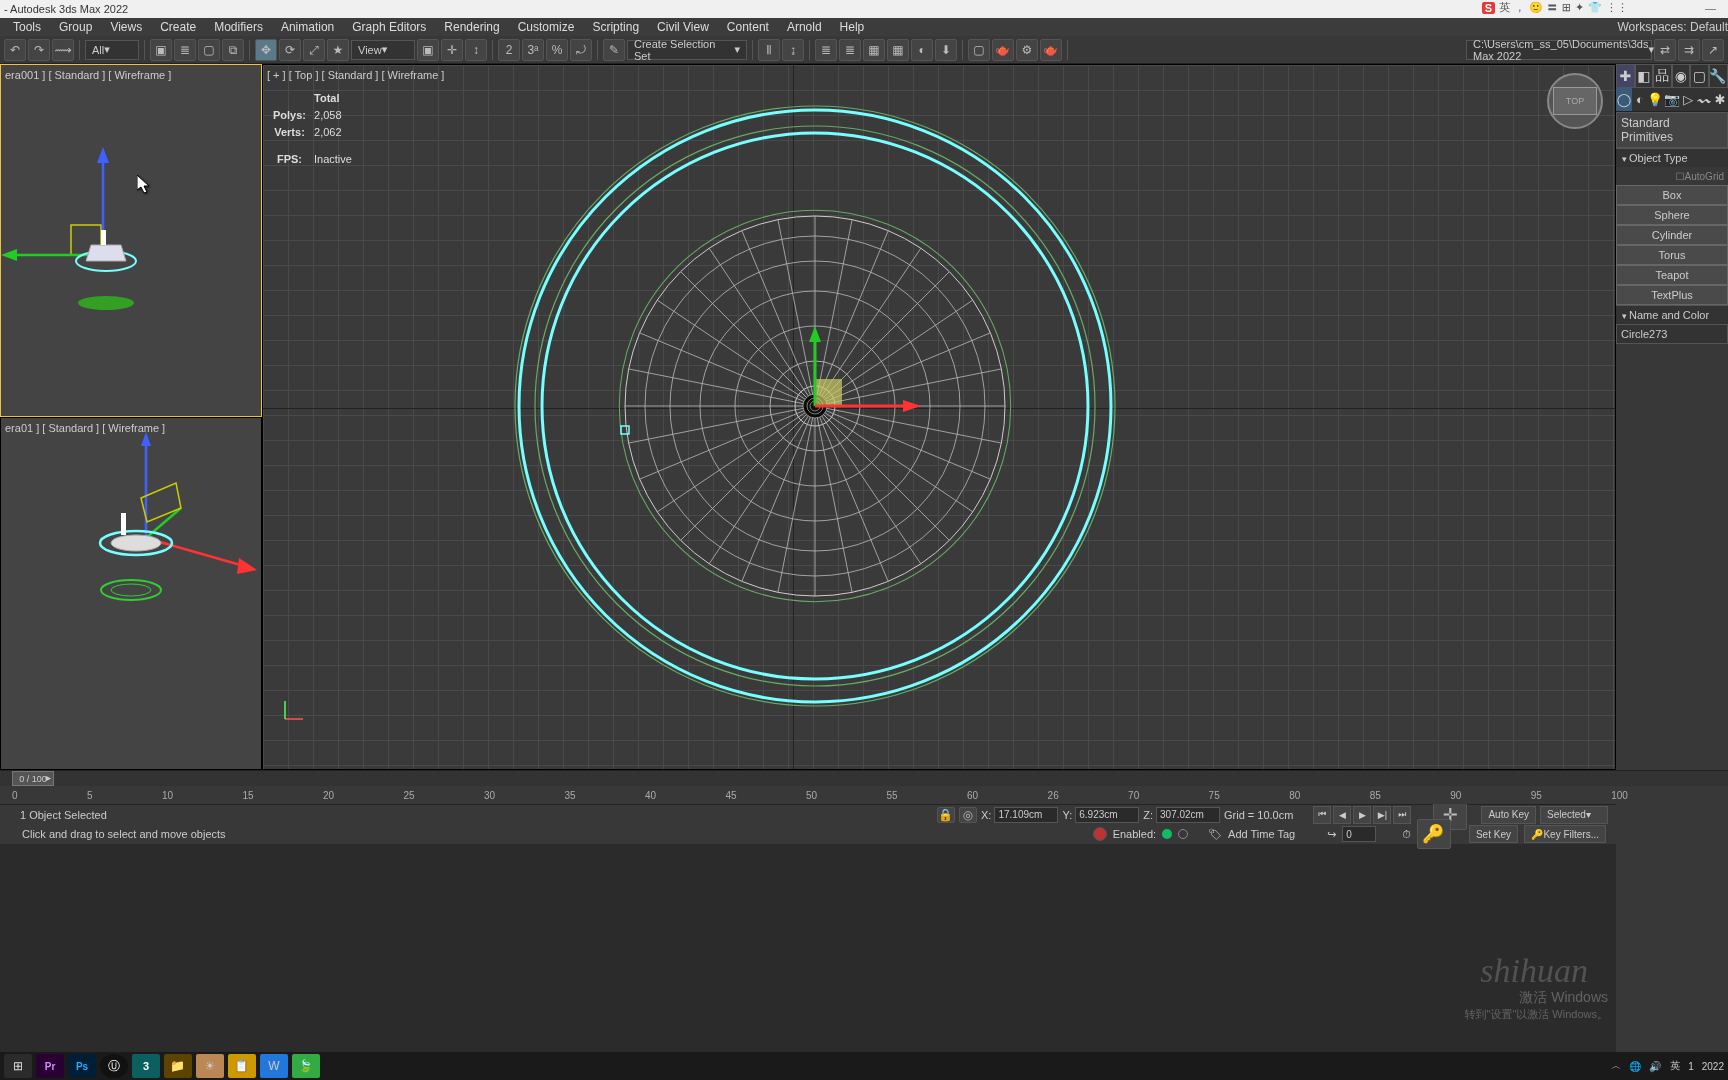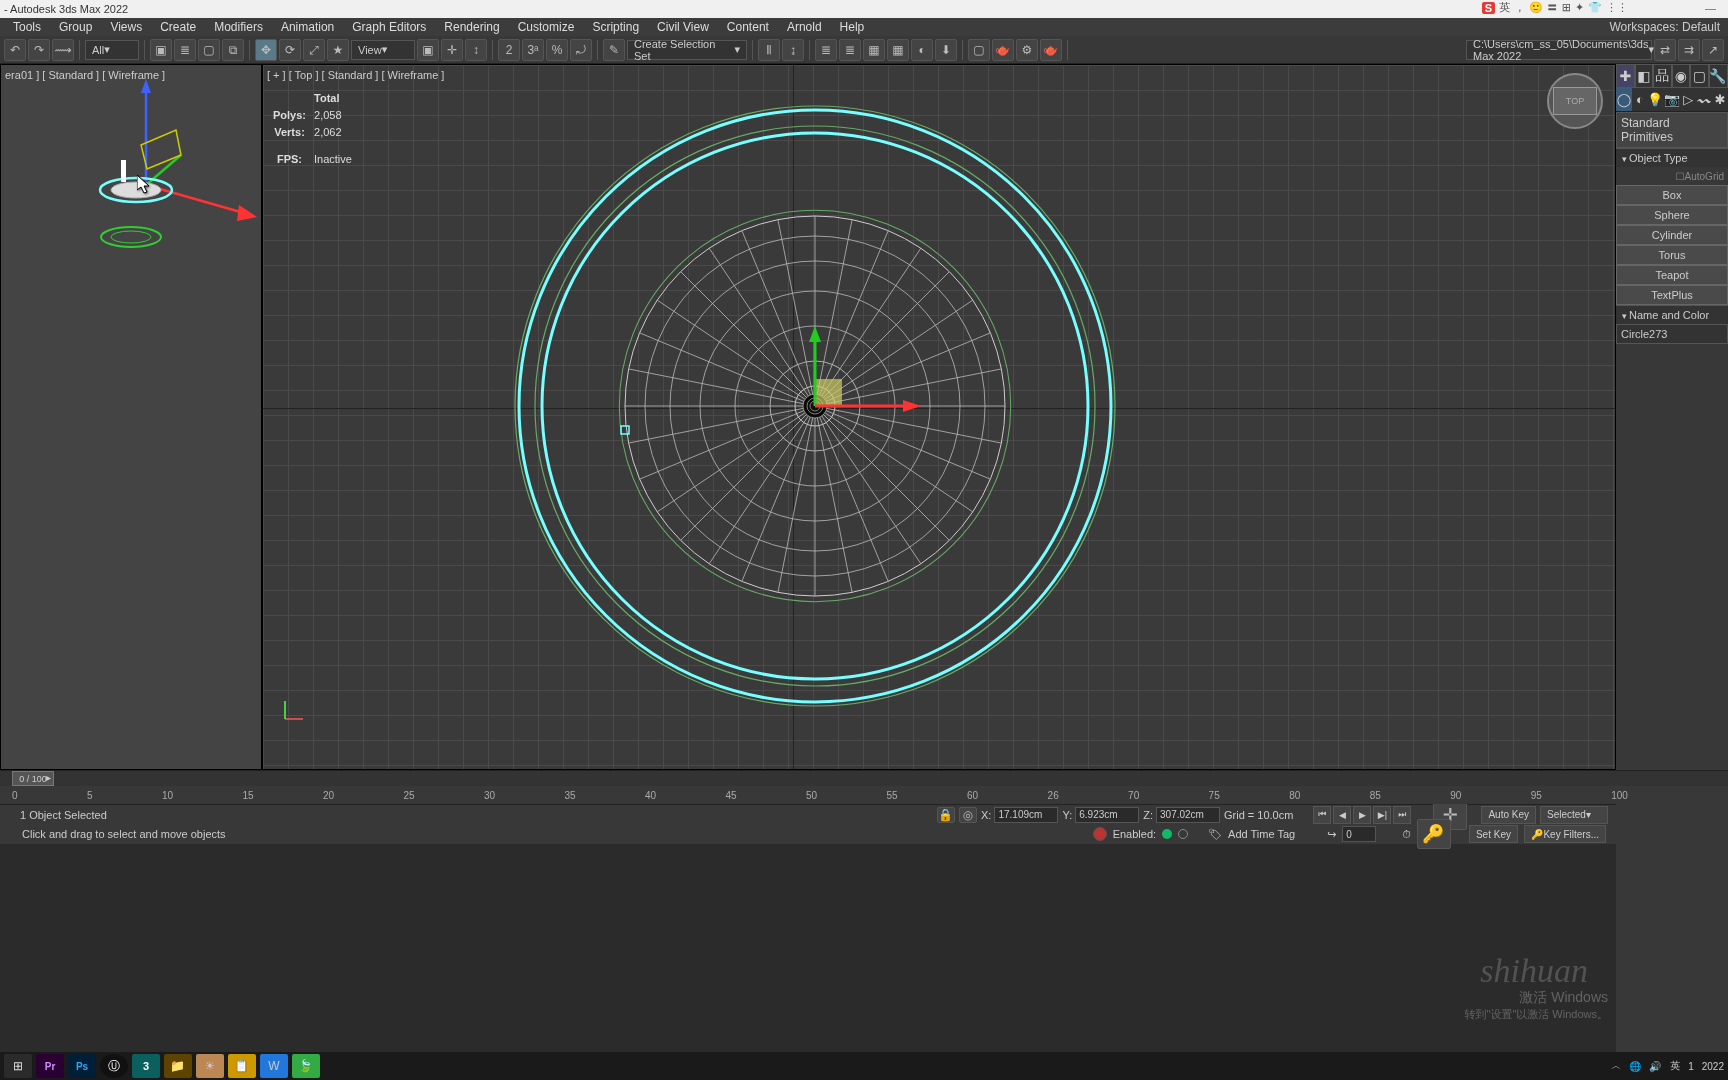--- a/index.html
+++ b/index.html
@@ -8,21 +8,21 @@
     
     .titlebar { height: 18px; background: #f0f0f0; color: #333; display: flex; align-items: center; padding-left: 4px; font-size: 11px; }
     .titlebar .right-icons { position: absolute; right: 4px; top: 2px; display: flex; gap: 4px; }
     .titlebar .ime-icons { position: absolute; right: 100px; top: 0px; display: flex; gap: 4px; align-items: center; }
     .ime-badge { background:#e53935; color:#fff; padding:0 3px; border-radius:2px; font-weight:bold; font-size:11px; }
     .ime-small { color:#555; font-size:11px; }
     
     
     .menubar { height: 18px; background: #3c3c3c; display: flex; align-items: center; padding-left: 4px; font-size: 12px; }
     .menubar .item { padding: 0 9px; cursor: default; color: #ddd; }
-    .menubar .right { margin-left: auto; padding-right: 8px; white-space: nowrap; }
+    .menubar .right { margin-left: auto; white-space: nowrap; }
     
     
     .toolbar { height: 28px; background: #383838; border-bottom: 1px solid #222; display: flex; align-items: center; padding: 0 4px; gap: 2px; }
     .tb-btn { width: 22px; height: 22px; background: #444; border: 1px solid #555; border-radius: 2px; display: flex; align-items: center; justify-content: center; font-size: 12px; color: #bbb; }
     .tb-btn.active { background: #5a7a8a; }
     .tb-sep { width: 1px; height: 20px; background: #555; margin: 0 3px; }
     .tb-combo { height: 20px; background: #333; border: 1px solid #555; color: #ccc; padding: 0 6px; font-size: 11px; display: flex; align-items: center; }
     .tb-path { margin-left: auto; }
     
     
@@ -194,20 +194,40 @@
   <div class="tb-btn">🫖</div>
   <div class="tb-sep"></div>
   <div class="tb-combo tb-path" style="width:186px;"><span>C:\Users\cm_ss_05\Documents\3ds Max 2022</span> ▾</div>
   <div class="tb-btn">⇄</div>
   <div class="tb-btn">⇉</div>
   <div class="tb-btn">↗</div>
 </div>
 
 <div class="viewports">
   <div class="left-viewports">
+    <div class="vp active">
+      <div class="small-vp-content"></div>
+      <div class="vp-label">era001 ] [ Standard ] [ Wireframe ]</div>
+      <svg class="gizmo" style="position:absolute; left:0; top:70px;" width="260" height="220">
+
+        <rect x="70" y="90" width="30" height="30" fill="none" stroke="#cc0" stroke-width="1.5"></rect>
+
+        <line x1="102" y1="120" x2="102" y2="20" stroke="#4060ff"></line>
+        <polygon points="102,12 96,28 108,28" fill="#4060ff"></polygon>
+
+        <line x1="102" y1="120" x2="4" y2="120" stroke="#2c2"></line>
+        <polygon points="0,120 16,114 16,126" fill="#2c2"></polygon>
+
+        <ellipse cx="105" cy="126" rx="30" ry="10" fill="none" stroke="#7ff" stroke-width="2"></ellipse>
+        <path d="M85 126 L90 110 L120 110 L125 126 Z" fill="#dde" stroke="#aaa"></path>
+        <rect x="100" y="95" width="5" height="15" fill="#fff"></rect>
+
+        <ellipse cx="105" cy="168" rx="28" ry="7" fill="#3a2" opacity="0.9"></ellipse>
+      </svg>
+    </div>
     <div class="vp">
       <div class="small-vp-content"></div>
       <div class="vp-label">era01 ] [ Standard ] [ Wireframe ]</div>
       <svg class="gizmo" style="position:absolute; left:80px; top:10px;" width="200" height="220">
         <line x1="65" y1="110" x2="65" y2="10" stroke="#4060ff"></line>
         <polygon points="65,4 60,18 70,18" fill="#4060ff"></polygon>
         <line x1="65" y1="110" x2="170" y2="140" stroke="#f33"></line>
         <polygon points="176,142 158,130 156,146" fill="#f33"></polygon>
         <line x1="65" y1="110" x2="100" y2="80" stroke="#2c2"></line>
         <path d="M60 70 L95 55 L100 80 L66 94 Z" fill="none" stroke="#cc0" stroke-width="1.5"></path>

